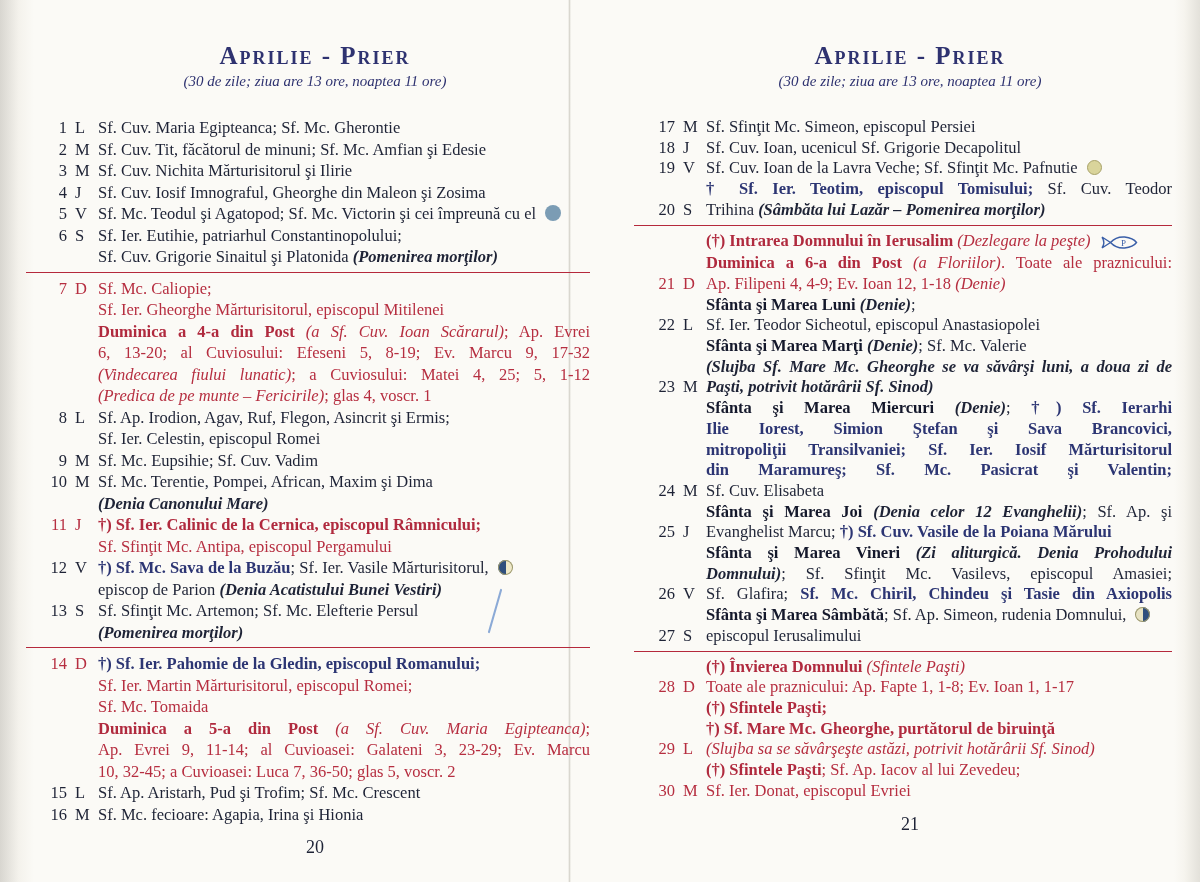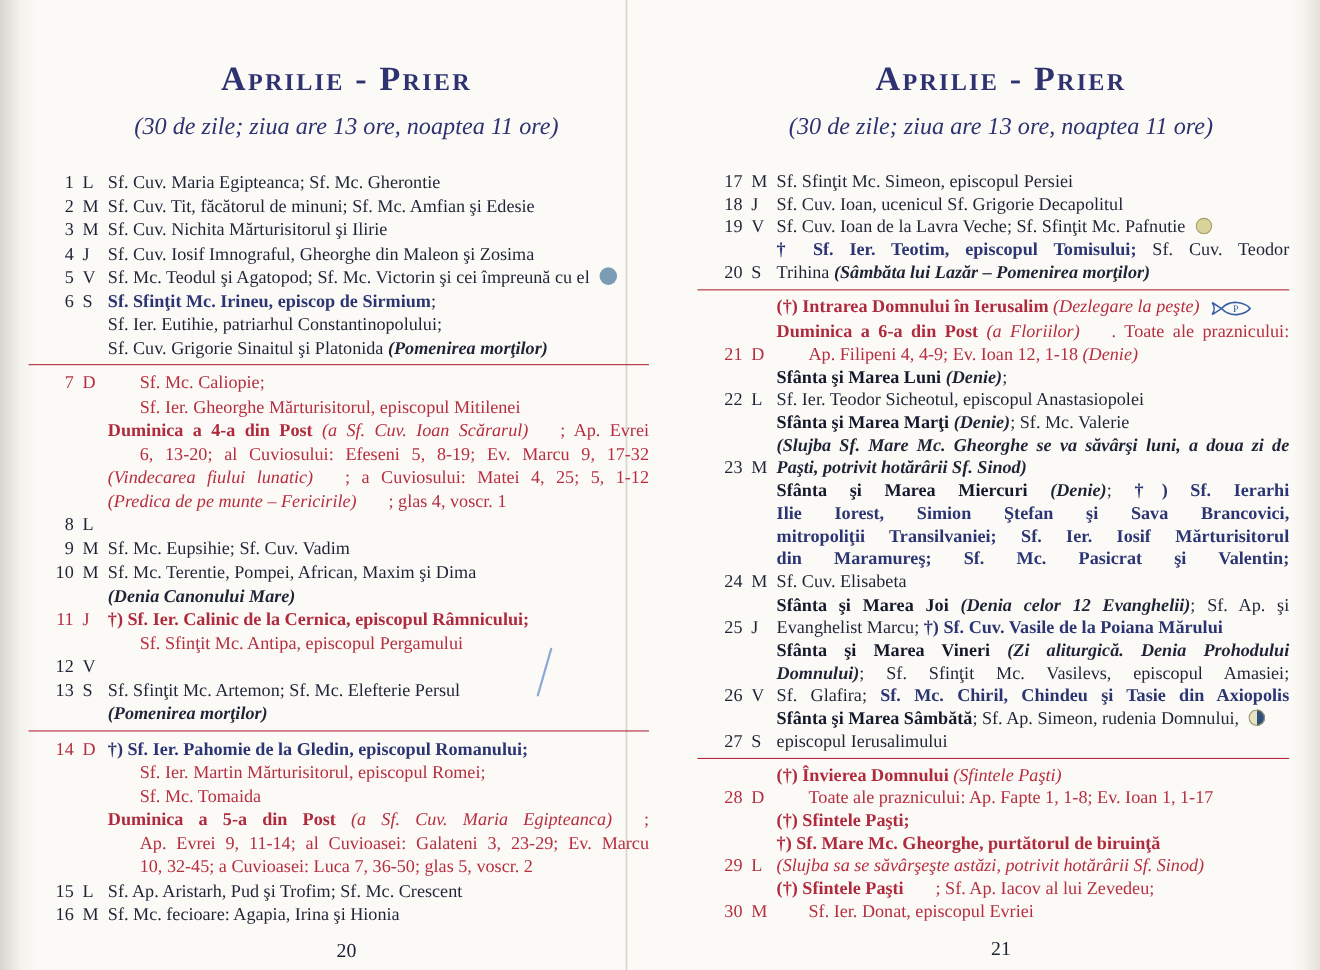--- a/index.html
+++ b/index.html
@@ -13,43 +13,43 @@
   .edge-right{position:absolute;right:0;top:0;width:26px;height:882px;
     background:linear-gradient(270deg,#e3e1da,#f6f4ee 60%,rgba(251,250,246,0));}
   .gutter{position:absolute;left:568px;top:0;width:3px;height:882px;
     background:linear-gradient(90deg,rgba(190,188,180,0),#d9d7cf 50%,rgba(190,188,180,0));}
 
   .page{position:absolute;top:42px;}
   .page-left{left:40px;width:550px;}
   .page-right{left:648px;width:524px;}
 
   .page-title{
-    margin:12px;text-align:center;font-variant:small-caps;font-weight:bold;
-    font-size:31px;letter-spacing:2px;color:#2e3270;
+    margin:0;text-align:center;font-variant:small-caps;font-weight:bold;
+    font-size:25px;letter-spacing:2px;color:#2e3270;
   }
   .page-sub{
     margin:3px 0 0;text-align:center;font-style:italic;
-    font-size:22px;color:#2e3270;
+    font-size:15px;color:#2e3270;
   }
   .entries{margin-top:27px;}
   .entry{display:flex;font-size:16.5px;line-height:21.5px;}
   .page-right .entry{line-height:20.7px;align-items:flex-end;}
   .day{flex:0 0 58px;display:flex;color:#1e2336;}
   .day.red{color:#b62e40;}
   .day .num{width:27px;text-align:right;margin-right:8px;}
   .content{flex:1;color:#1e2336;min-width:0;}
   .line{white-space:nowrap;}
   .line.j{white-space:normal;text-align:justify;text-align-last:justify;}
 
   .sn{color:#1e2336;}
   .si{font-style:italic;color:#1e2336;font-weight:bold;}
   .sbb{font-weight:bold;color:#14182b;}
   .sbn{font-weight:bold;color:#2c3573;}
   .sbi{font-weight:bold;font-style:italic;color:#1e2336;}
-  .sr{color:#b62e40;margin-left:29px;}
+  .sr{color:#b62e40;}
   .srb{font-weight:bold;color:#b02a3e;margin-top:13px;}
   .sri{font-style:italic;color:#b62e40;}
 
   .sep{border-top:1.6px solid #b5293c;margin:4px 0 5px -14px;}
 
   .icon{display:inline-block;vertical-align:-2px;margin-left:9px;}
   .new-moon-icon{width:16px;height:16px;border-radius:50%;background:#7b9cb4;}
   .first-quarter-moon-icon{width:15px;height:15px;border-radius:50%;
     background:linear-gradient(90deg,#2f4f7d 50%,#efe9c8 50%);box-shadow:0 0 0 1px #9a976e inset;}
   .last-quarter-moon-icon{width:15px;height:15px;border-radius:50%;
@@ -119,21 +119,20 @@
         <div class="content">
           <div class="line"><span class="sn">Sf. Mc. Teodul şi Agatopod; Sf. Mc. Victorin şi cei împreună cu el</span><span class="icon new-moon-icon"></span></div>
         </div>
       </div>
       <div class="entry">
         <div class="day">
           <span class="num">6</span>
           <span class="dow">S</span>
         </div>
         <div class="content">
-          <div class="line"><span class="sbn">Sf. Sfinţit Mc. Irineu, episcop de Sirmium</span><span class="sn">;</span></div>
           <div class="line"><span class="sn">Sf. Ier. Eutihie, patriarhul Constantinopolului;</span></div>
           <div class="line"><span class="sn">Sf. Cuv. Grigorie Sinaitul şi Platonida </span><span class="si">(Pomenirea morţilor)</span></div>
         </div>
       </div>
       <div class="sep"></div>
       <div class="entry">
         <div class="day red">
           <span class="num">7</span>
           <span class="dow">D</span>
         </div>
@@ -144,20 +143,24 @@
           <div class="line j"><span class="sr">6, 13-20; al Cuviosului: Efeseni 5, 8-19; Ev. Marcu 9, 17-32</span></div>
           <div class="line j"><span class="sri">(Vindecarea fiului lunatic)</span><span class="sr">; a Cuviosului: Matei 4, 25; 5, 1-12</span></div>
           <div class="line"><span class="sri">(Predica de pe munte – Fericirile)</span><span class="sr">; glas 4, voscr. 1</span></div>
         </div>
       </div>
       <div class="entry">
         <div class="day">
           <span class="num">8</span>
           <span class="dow">L</span>
         </div>
+        <div class="content">
+          <div class="line"><span class="sn">Sf. Ap. Irodion, Agav, Ruf, Flegon, Asincrit şi Ermis;</span></div>
+          <div class="line"><span class="sn">Sf. Ier. Celestin, episcopul Romei</span></div>
+        </div>
       </div>
       <div class="entry">
         <div class="day">
           <span class="num">9</span>
           <span class="dow">M</span>
         </div>
         <div class="content">
           <div class="line"><span class="sn">Sf. Mc. Eupsihie; Sf. Cuv. Vadim</span></div>
         </div>
       </div>
@@ -178,20 +181,24 @@
         </div>
         <div class="content">
           <div class="line"><span class="srb">†) Sf. Ier. Calinic de la Cernica, episcopul Râmnicului;</span></div>
           <div class="line"><span class="sr">Sf. Sfinţit Mc. Antipa, episcopul Pergamului</span></div>
         </div>
       </div>
       <div class="entry">
         <div class="day">
           <span class="num">12</span>
           <span class="dow">V</span>
+        </div>
+        <div class="content">
+          <div class="line"><span class="sbn">†) Sf. Mc. Sava de la Buzău</span><span class="sn">; Sf. Ier. Vasile Mărturisitorul,</span><span class="icon first-quarter-moon-icon"></span></div>
+          <div class="line"><span class="sn">episcop de Parion </span><span class="si">(Denia Acatistului Bunei Vestiri)</span></div>
         </div>
       </div>
       <div class="entry">
         <div class="day">
           <span class="num">13</span>
           <span class="dow">S</span>
         </div>
         <div class="content">
           <div class="line"><span class="sn">Sf. Sfinţit Mc. Artemon; Sf. Mc. Elefterie Persul</span></div>
           <div class="line"><span class="si">(Pomenirea morţilor)</span></div>

